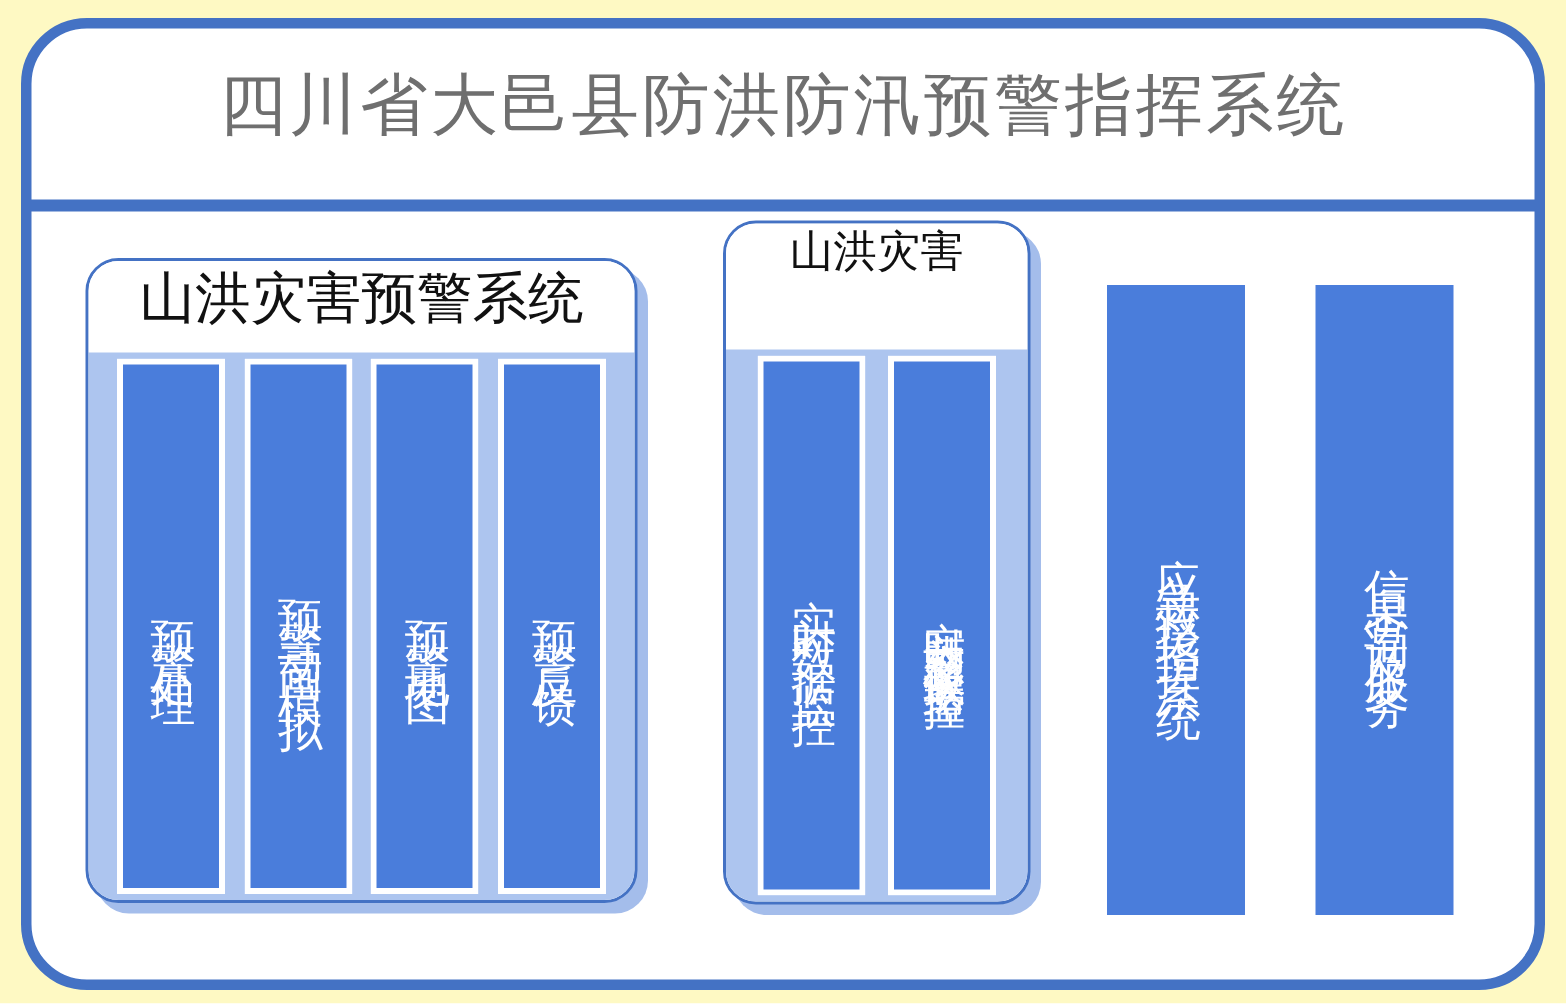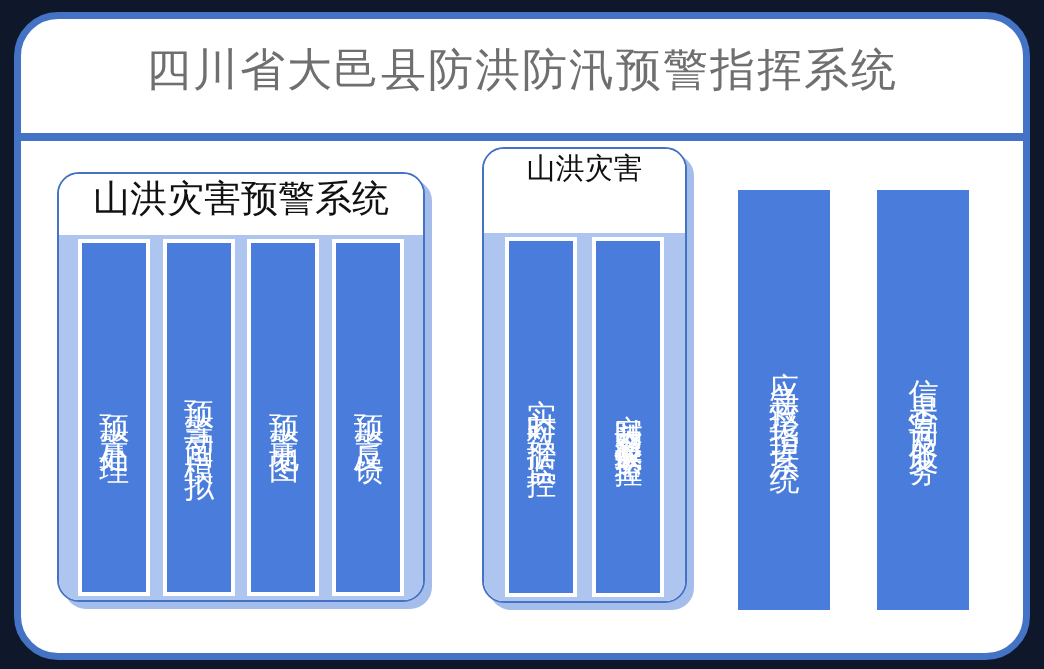--- a/index.html
+++ b/index.html
@@ -5,21 +5,21 @@
   html, body {
     margin: 0;
     padding: 0;
     background: #ffffff;
     font-family: "Liberation Sans", sans-serif;
   }
   .stage {
     position: relative;
     width: 1044px;
     height: 669px;
-    background: #0f172a;
+    background: #fef9c3;
     overflow: hidden;
   }
   
   .frame {
     position: absolute;
     left: 14px;
     top: 12px;
     width: 1016px;
     height: 648px;
     box-sizing: border-box;

